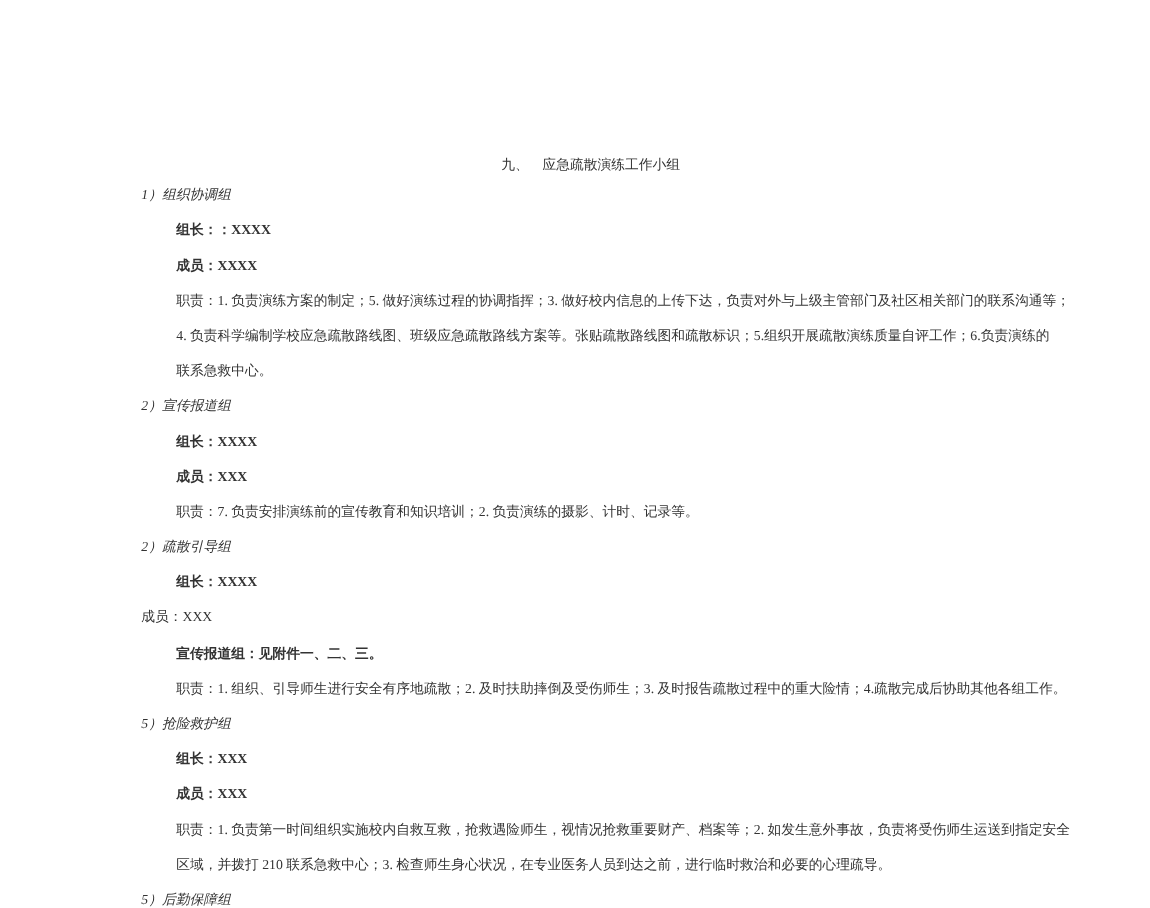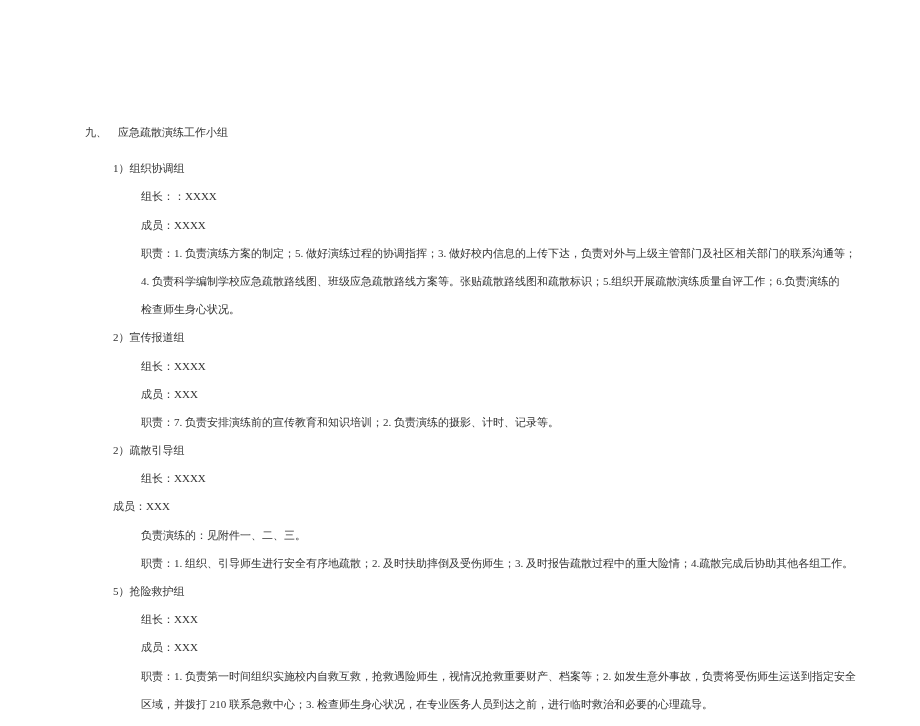--- a/index.html
+++ b/index.html
@@ -11,29 +11,32 @@
       width: 920px;
       height: 726px;
       background: #ffffff;
       font-family: "SimSun", "宋体", serif;
       font-size: 11px;
       color: #333333;
       padding: 120px 60px 40px 85px;
       line-height: 2.2;
     }
     .section-title {
-      margin-bottom: 12px;
+      margin-bottom: 0;
+      text-align: center;
     }
     .group-title {
       padding-left: 28px;
       margin-bottom: 4px;
+      font-style: italic;
     }
     .group-line {
       padding-left: 56px;
       margin-bottom: 4px;
+      font-weight: bold;
     }
     .group-line-mid {
       padding-left: 28px;
       margin-bottom: 4px;
     }
     .duty-line {
       padding-left: 56px;
       margin-bottom: 4px;
       text-align: justify;
     }
@@ -41,31 +44,31 @@
 </head>
 <body>
 
 <div class="section-title">九、　应急疏散演练工作小组</div>
 
 <div class="group-title">1）组织协调组</div>
 <div class="group-line">组长：：XXXX</div>
 <div class="group-line">成员：XXXX</div>
 <div class="duty-line">职责：1. 负责演练方案的制定；5. 做好演练过程的协调指挥；3. 做好校内信息的上传下达，负责对外与上级主管部门及社区相关部门的联系沟通等；</div>
 <div class="duty-line">4. 负责科学编制学校应急疏散路线图、班级应急疏散路线方案等。张贴疏散路线图和疏散标识；5.组织开展疏散演练质量自评工作；6.负责演练的</div>
-<div class="duty-line">检查师生身心状况。</div>
+<div class="duty-line">联系急救中心。</div>
 
 <div class="group-title">2）宣传报道组</div>
 <div class="group-line">组长：XXXX</div>
 <div class="group-line">成员：XXX</div>
 <div class="duty-line">职责：7. 负责安排演练前的宣传教育和知识培训；2. 负责演练的摄影、计时、记录等。</div>
 
 <div class="group-title">2）疏散引导组</div>
 <div class="group-line">组长：XXXX</div>
 <div class="group-line-mid">成员：XXX</div>
-<div class="group-line">负责演练的：见附件一、二、三。</div>
+<div class="group-line">宣传报道组：见附件一、二、三。</div>
 <div class="duty-line">职责：1. 组织、引导师生进行安全有序地疏散；2. 及时扶助摔倒及受伤师生；3. 及时报告疏散过程中的重大险情；4.疏散完成后协助其他各组工作。</div>
 
 <div class="group-title">5）抢险救护组</div>
 <div class="group-line">组长：XXX</div>
 <div class="group-line">成员：XXX</div>
 <div class="duty-line">职责：1. 负责第一时间组织实施校内自救互救，抢救遇险师生，视情况抢救重要财产、档案等；2. 如发生意外事故，负责将受伤师生运送到指定安全</div>
 <div class="duty-line">区域，并拨打 210 联系急救中心；3. 检查师生身心状况，在专业医务人员到达之前，进行临时救治和必要的心理疏导。</div>
 
 <div class="group-title">5）后勤保障组</div>
 

